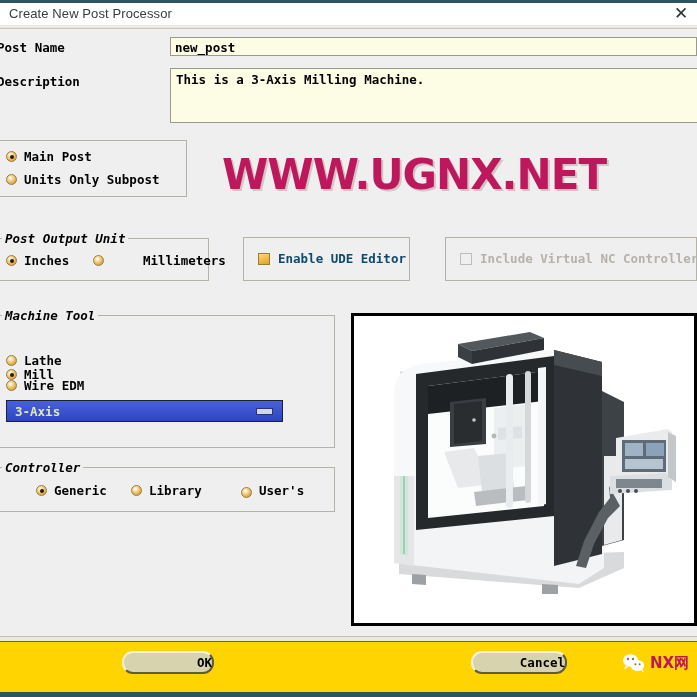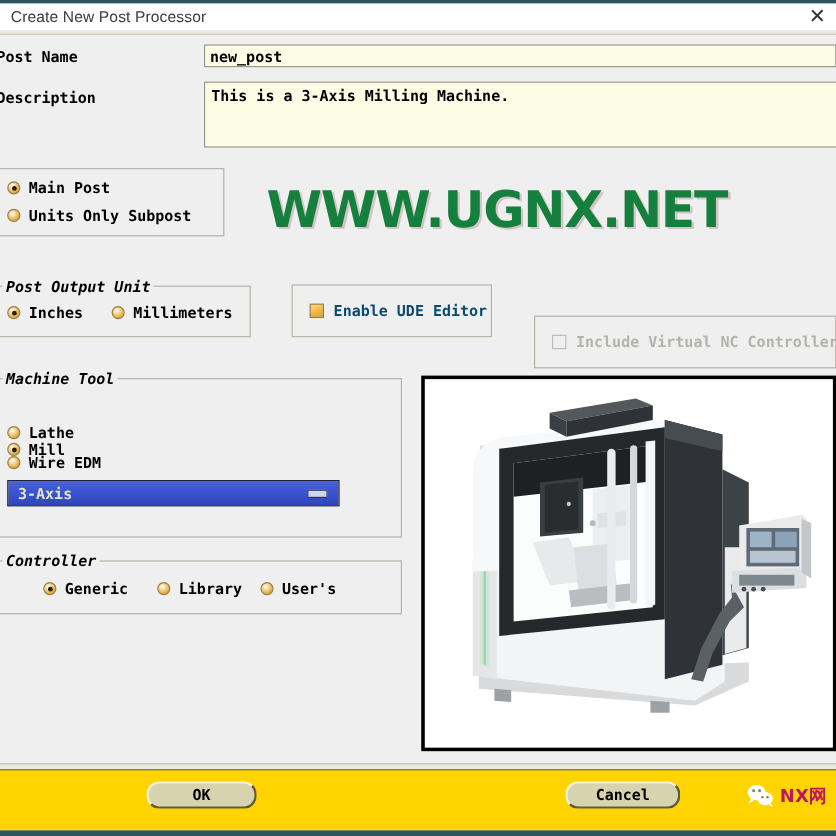--- a/index.html
+++ b/index.html
@@ -251,21 +251,21 @@
     overflow: hidden;
   }
   .machine-svg { display: block; }
 
   
   .watermark {
     position: absolute;
     font-family: "DejaVu Sans", sans-serif;
     font-weight: bold;
     font-size: 42px;
-    color: #15803d;
+    color: #be185d;
     letter-spacing: -1px;
     white-space: nowrap;
     text-shadow: 2px 2px 0 rgba(160,120,120,0.35);
     user-select: none;
   }
 
   
   .bottom-sep {
     position: absolute;
     left: 0; top: 636px;
@@ -292,21 +292,21 @@
     background: #d6d3ae;
     border-top: 2px solid #f4f2dd;
     border-left: 2px solid #f4f2dd;
     border-right: 2px solid #5f5c3e;
     border-bottom: 2px solid #5f5c3e;
     box-sizing: border-box;
     font-family: "DejaVu Sans Mono", "Liberation Mono", monospace;
     font-size: 12.5px;
     font-weight: bold;
     color: #000;
-    text-align: center;
+    text-align: right;
     line-height: 19px;
     cursor: pointer;
     border-radius: 11px;
   }
   .wechat-brand {
     position: absolute;
     right: 8px; top: 653px;
     display: flex;
     align-items: center;
     white-space: nowrap;
@@ -355,34 +355,34 @@
   </div>
 
   <div class="watermark" style="left:222px; top:150px;">WWW.UGNX.NET</div>
 
   <div class="groupbox" style="left:-3px; top:238px; width:212px; height:43px;">
     <div class="groupbox-title">Post Output Unit</div>
     <div class="radio-item" style="left:8px; top:14px;">
       <span class="radio-dot checked"></span>
       <span class="radio-label">Inches</span>
     </div>
-    <div class="radio-item" style="left:95px; top:14px;">
+    <div class="radio-item" style="left:95px; top:14px;gap:32px;">
       <span class="radio-dot"></span>
       <span class="radio-label">Millimeters</span>
     </div>
   </div>
 
   <div class="plainbox" style="left:243px; top:237px; width:167px; height:44px;">
     <div class="check-item" style="left:14px; top:13px;">
       <span class="check-sq"></span>
       <span class="check-label">Enable UDE Editor</span>
     </div>
   </div>
 
-  <div class="plainbox" style="left:445px; top:237px; width:252px; height:44px;margin-top:26px;">
+  <div class="plainbox" style="left:445px; top:237px; width:252px; height:44px;">
     <div class="check-item" style="left:14px; top:13px;">
       <span class="check-sq disabled"></span>
       <span class="check-label disabled">Include Virtual NC Controller</span>
     </div>
   </div>
 
   <div class="groupbox" style="left:-3px; top:315px; width:338px; height:133px;">
     <div class="groupbox-title">Machine Tool</div>
     <div class="radio-item" style="left:8px; top:12px;margin-top:39px;">
       <span class="radio-dot checked"></span>
@@ -405,21 +405,21 @@
   <div class="groupbox" style="left:-3px; top:467px; width:338px; height:45px;">
     <div class="groupbox-title">Controller</div>
     <div class="radio-item" style="left:38px; top:15px;">
       <span class="radio-dot checked"></span>
       <span class="radio-label">Generic</span>
     </div>
     <div class="radio-item" style="left:133px; top:15px;">
       <span class="radio-dot"></span>
       <span class="radio-label">Library</span>
     </div>
-    <div class="radio-item" style="left:219px; top:15px;">
+    <div class="radio-item" style="left:243px; top:15px;align-items:flex-end;">
       <span class="radio-dot"></span>
       <span class="radio-label">User's</span>
     </div>
   </div>
 
   <div class="img-frame" style="left:351px; top:313px; width:346px; height:313px;">
     <svg class="machine-svg" width="340" height="307" viewBox="0 0 340 307" xmlns="http://www.w3.org/2000/svg">
       <rect x="0" y="0" width="340" height="307" fill="#ffffff"></rect>
 
       <path d="M45 243 L45 258 L225 272 L270 252 L270 236 Z" fill="#d9dadb"></path>

